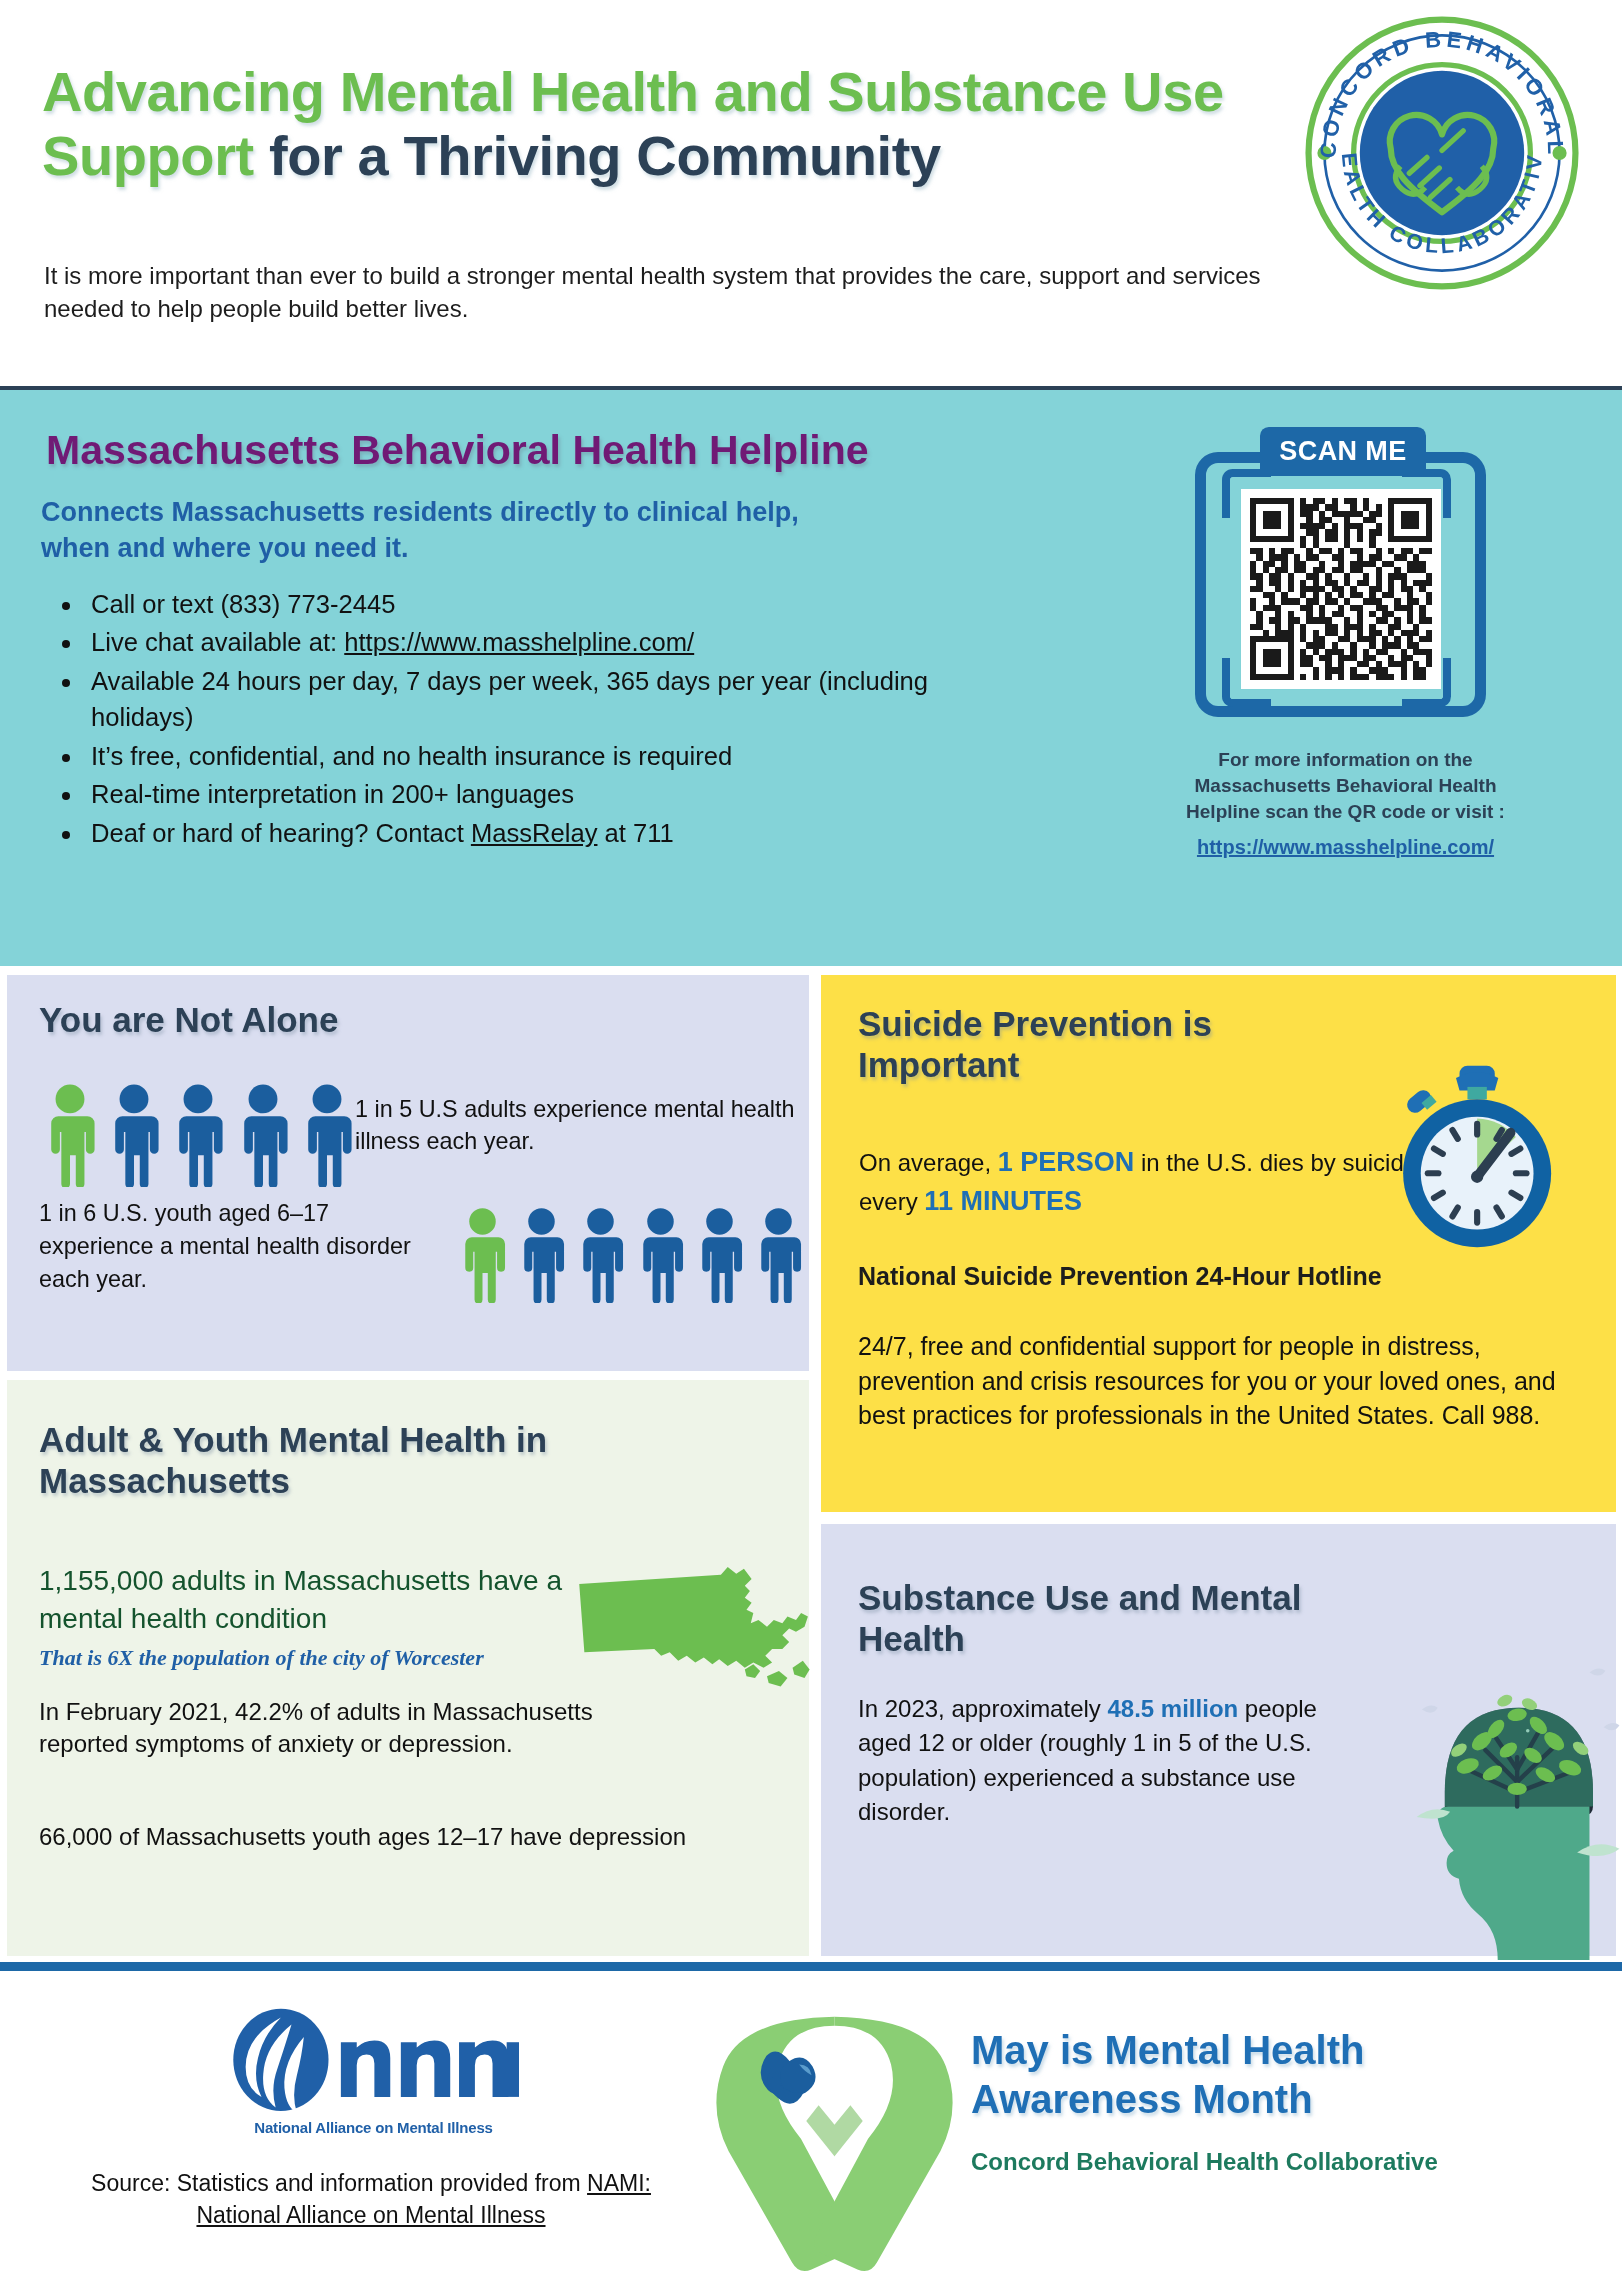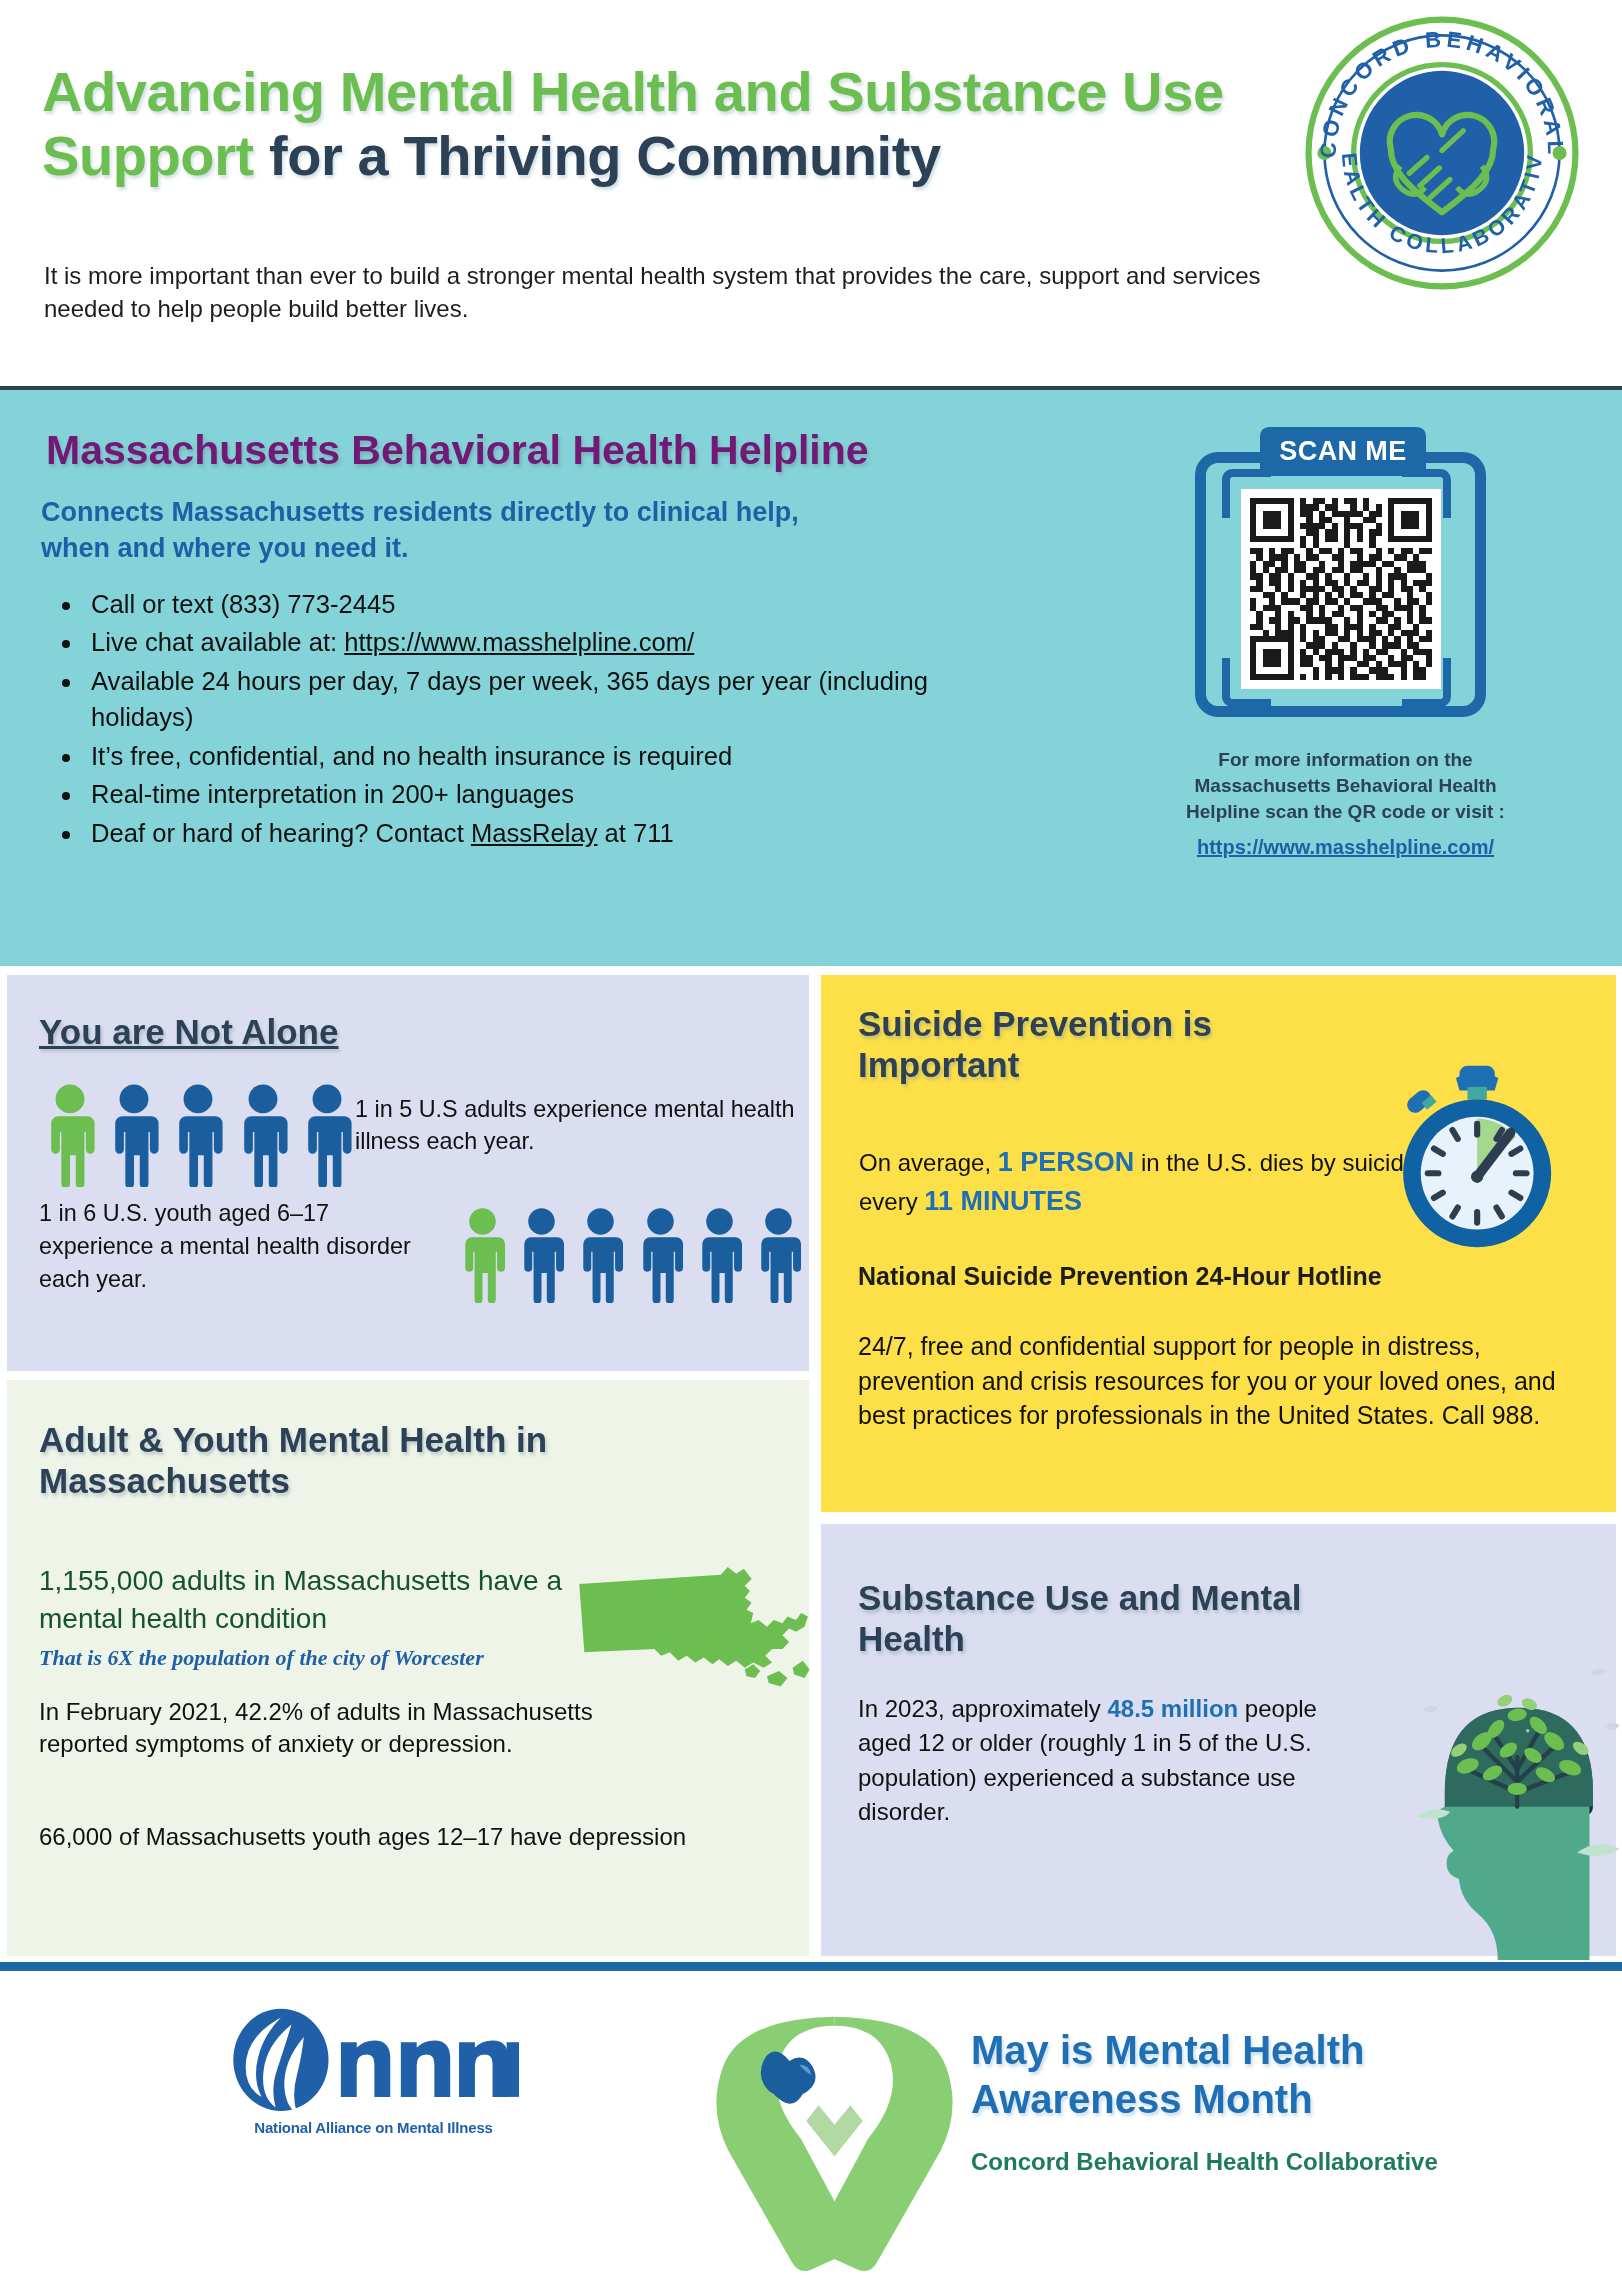--- a/index.html
+++ b/index.html
@@ -79,21 +79,21 @@
   
   .card { position: absolute; }
   .c-alone    { left: 7px;   top: 975px; width: 802px;  height: 396px; background: #dadef0; }
   .c-suicide  { left: 821px; top: 975px; width: 795px;  height: 537px; background: #fde047; }
   .c-mass     { left: 7px;   top: 1380px; width: 802px;  height: 576px; background: #eef4e8; }
   .c-subst    { left: 821px; top: 1524px; width: 795px;  height: 432px; background: #dadef0; }
 
   .ct { font-size: 35px; font-weight: 700; color:#2c4156; text-shadow: 1.8px 2.6px 3.5px rgba(120,140,160,0.40); line-height:1.18; }
 
   
-  .alone-title { position:absolute; left: 32px; top: 36px; text-decoration: underline; }
+  .alone-title { position:absolute; left: 32px; top: 24px; }
   .people-row { position:absolute; display:flex; gap: 6.2px; }
   .pr1 { left: 34px; top: 108px; }
   .pr2 { left: 449px; top: 231px; }
   .alone-t1 { position:absolute; left: 348px; top: 118px; width: 459px; font-size: 23.4px; line-height:1.38; color:#111; }
   .alone-t2 { position:absolute; left: 32px; top: 222px; width: 397px; font-size: 23.4px; line-height:1.42; color:#111; }
 
   
   .su-title { position:absolute; left: 37px; top: 28px; width: 468px; }
   .su-stat  { position:absolute; left: 38px; top: 168px; width: 565px; font-size: 24px; line-height:1.44; color:#111; }
   .su-stat b { color:#1f6fb5; font-size: 27px; font-weight:700; }
@@ -600,20 +600,23 @@
         <path d="M86 36 q-24 28 -22 58 q2 22 14 28 q-6 -20 0 -42 q6 -24 8 -44 z"></path>
       </g>
       <g fill="#2060a8">
         <path d="M128 42 h18 v6 q8 -8 20 -8 q18 0 18 20 v44 h-18 V66 q0 -10 -9 -10 q-11 0 -11 12 v36 h-18 z"></path>
         <path d="M196 42 h18 v6 q8 -8 20 -8 q18 0 18 20 v44 h-18 V66 q0 -10 -9 -10 q-11 0 -11 12 v36 h-18 z"></path>
         <path d="M262 42 h18 v6 q8 -8 20 -8 q18 0 18 20 v44 h-18 V66 q0 -10 -9 -10 q-11 0 -11 12 v36 h-18 z"></path>
         <rect x="316" y="42" width="14" height="62"></rect>
       </g>
     </svg>
     <div class="nami-sub">National Alliance on Mental Illness</div>
+    <div class="source">
+      <span>Source: Statistics and information provided from </span><span class="u">NAMI: National Alliance on Mental Illness</span>
+    </div>
 
     <svg class="ribbon" viewBox="0 0 300 310">
       <path d="M150 12 q-52 0 -64 44 q-10 40 26 84 l58 108 q8 16 -6 22 l-40 18 q-14 6 -22 -8 L30 154 q-24 -48 -6 -96 Q44 4 150 2 z" fill="#8ace74"></path>
       <path d="M150 12 q52 0 64 44 q10 40 -26 84 l-58 108 q-8 16 6 22 l40 18 q14 6 22 -8 l72 -126 q24 -48 6 -96 Q256 4 150 2 z" fill="#8ace74"></path>
       <path d="M118 120 q32 40 32 40 q0 0 32 -40 l-14 -18 q-18 22 -18 22 q0 0 -18 -22 z" fill="#6fba58" opacity="0.55"></path>
       <path d="M73 46 q12 -12 26 6 q16 22 -2 34 q-16 10 -26 -6 q-10 -16 2 -34 z" fill="#1b5e9e"></path>
       <path d="M99 52 q16 -10 26 6 q10 18 -8 30 q-18 10 -26 -8 q-8 -18 8 -28 z" fill="#1b5e9e"></path>
       <path d="M76 66 q22 28 40 20 q-12 24 -30 8 q-16 -14 -10 -28 z" fill="#1b5e9e"></path>
       <path d="M110 56 q12 0 14 12 q-8 -4 -14 -12 z" fill="#5a9ccc"></path>
     </svg>

